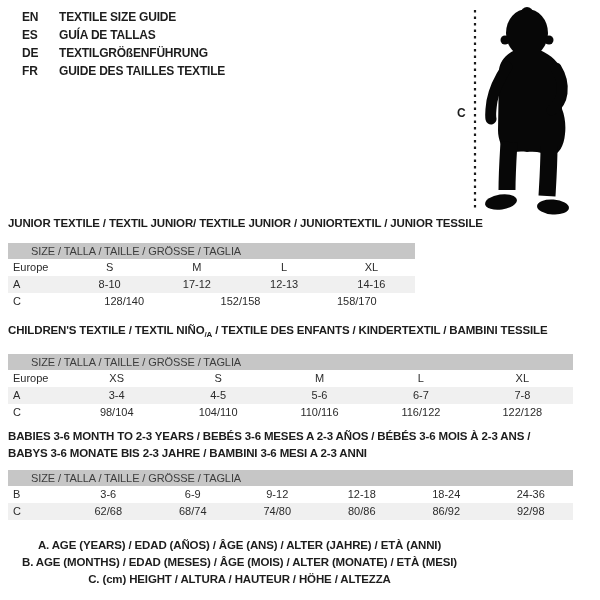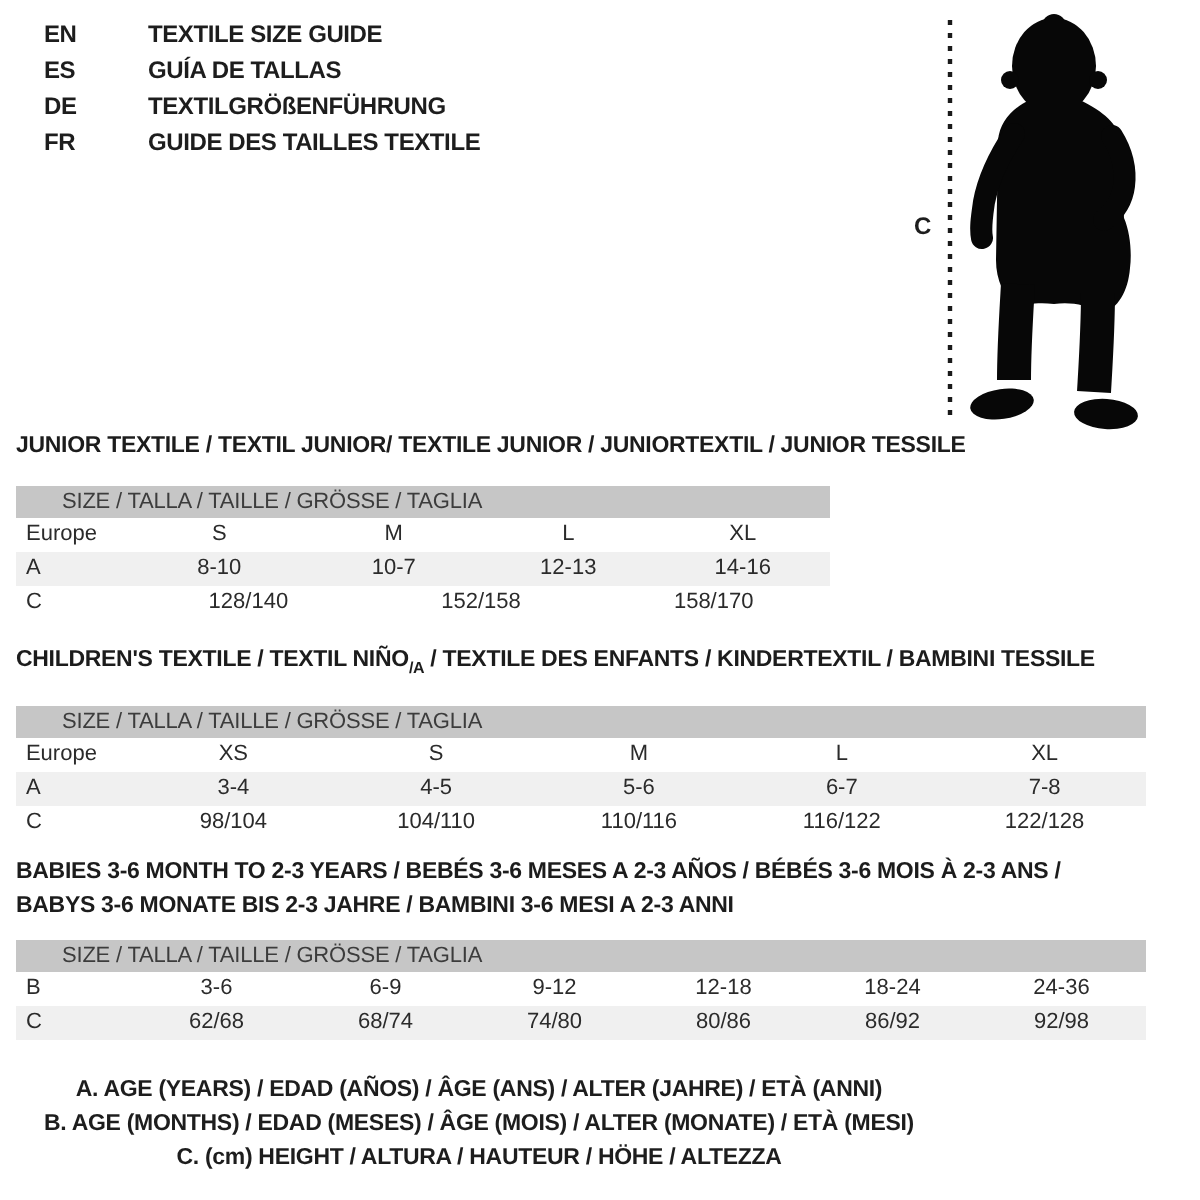--- a/index.html
+++ b/index.html
@@ -4,21 +4,21 @@
 <style>
   html,body{margin:0;padding:0;}
   body{
     width:600px;height:600px;background:#ffffff;overflow:hidden;position:relative;
     font-family:"Liberation Sans",sans-serif;color:#1d1d1d;
   }
   .abs{position:absolute;}
 
   
   .lang-block{left:22px;top:8px;}
-  .lang-row{display:flex;line-height:18px;gap:15px;}
+  .lang-row{display:flex;line-height:18px;}
   .lang-code{width:37px;font-size:12px;font-weight:bold;letter-spacing:-0.2px;}
   .lang-title{font-size:12px;font-weight:bold;letter-spacing:-0.2px;white-space:nowrap;}
 
   
   .figure-svg{left:455px;top:4px;}
   .measure-label{left:457px;top:106px;font-size:12px;font-weight:bold;}
 
   
   .tbl{left:8px;}
   .t1{top:215px;width:407px;}
@@ -27,21 +27,21 @@
   .tbl-title{
     font-size:11.5px;font-weight:bold;line-height:17px;margin-bottom:11px;
     letter-spacing:-0.15px;color:#1c1c1c;white-space:nowrap;
   }
   .t3 .tbl-title{margin-bottom:8px;white-space:normal;}
   .title-sub{font-size:8px;font-weight:bold;}
   .tbl-header{
     background:#c6c6c6;color:#3c3c3c;height:16px;line-height:16px;
     padding-left:23px;font-size:11px;letter-spacing:-0.1px;
   }
-  .tbl-row{display:flex;height:17px;line-height:17px;font-size:11px;color:#2b2b2b;justify-content:flex-end;}
+  .tbl-row{display:flex;height:17px;line-height:17px;font-size:11px;color:#2b2b2b;}
   .tbl-row.shaded{background:#f0f0f0;}
   .cell{flex:1;text-align:center;}
   .cell.label{flex:0 0 58px;text-align:left;padding-left:5px;box-sizing:border-box;}
 
   
   .legend{left:22px;top:537px;text-align:center;}
   .legend-line{font-size:11.5px;font-weight:bold;line-height:17px;letter-spacing:-0.15px;white-space:nowrap;}
 </style>
 </head>
 <body>
@@ -99,21 +99,21 @@
   <div class="tbl-row">
     <span class="cell label">Europe</span>
     <span class="cell">S</span>
     <span class="cell">M</span>
     <span class="cell">L</span>
     <span class="cell">XL</span>
   </div>
   <div class="tbl-row shaded">
     <span class="cell label">A</span>
     <span class="cell">8-10</span>
-    <span class="cell">10-7</span>
+    <span class="cell">17-12</span>
     <span class="cell">12-13</span>
     <span class="cell">14-16</span>
   </div>
   <div class="tbl-row">
     <span class="cell label">C</span>
     <span class="cell">128/140</span>
     <span class="cell">152/158</span>
     <span class="cell">158/170</span>
   </div>
 </section>

